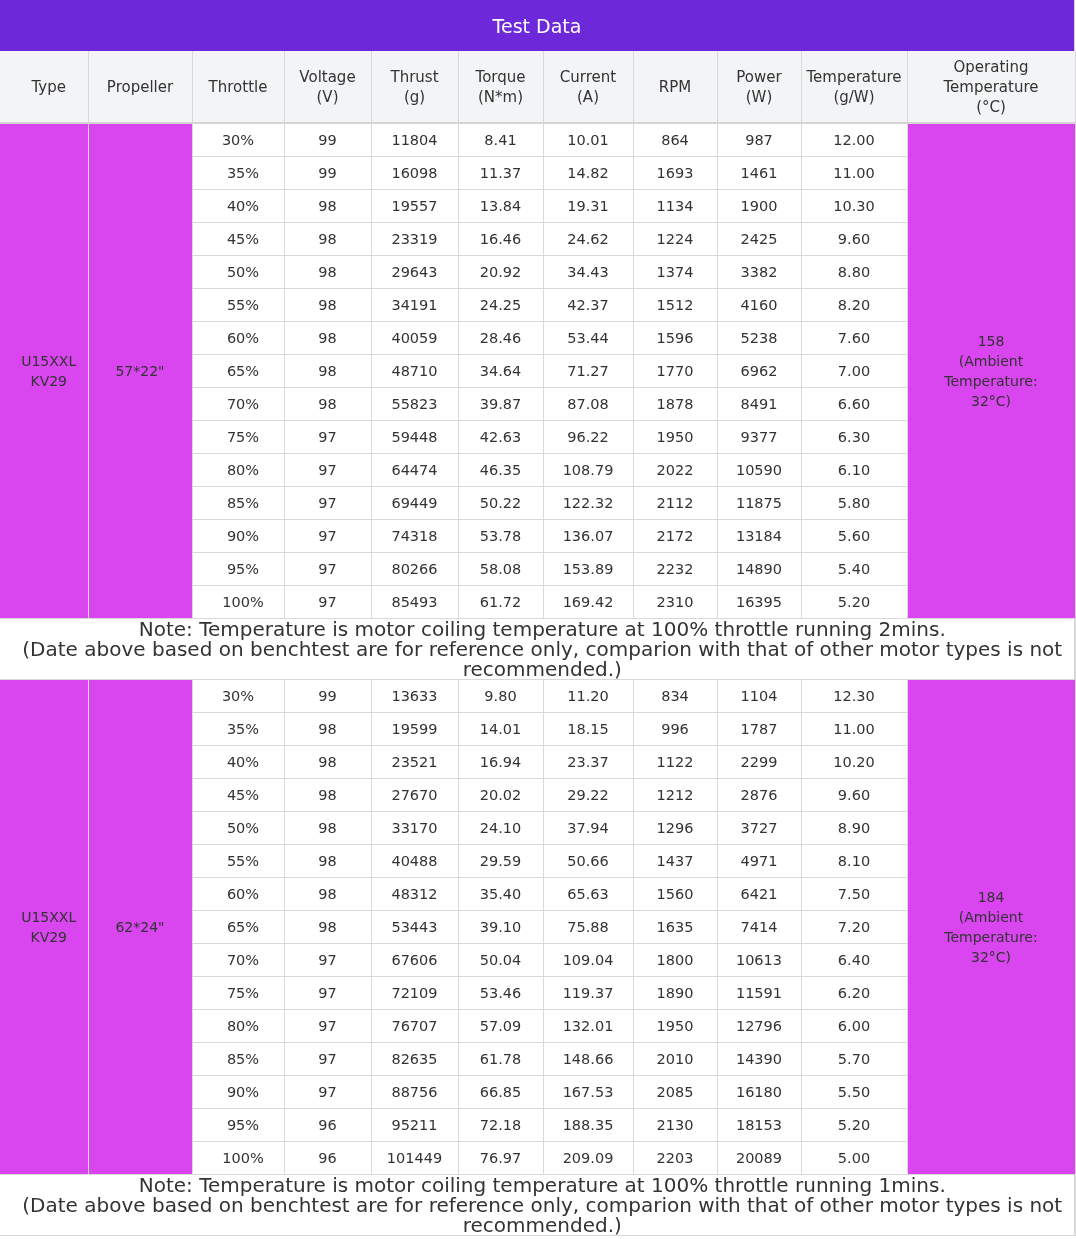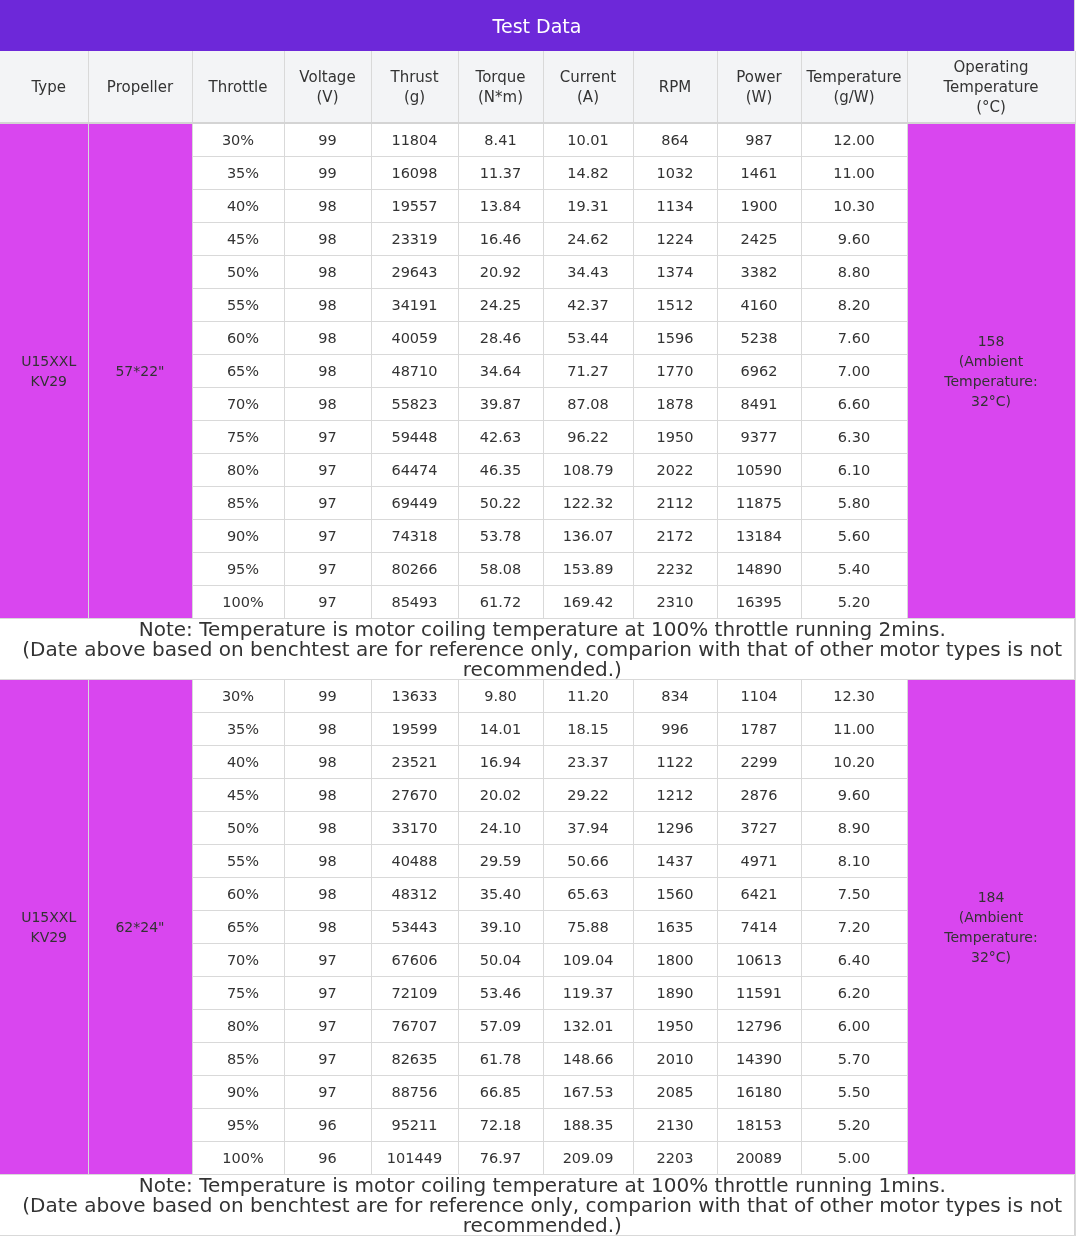--- a/index.html
+++ b/index.html
@@ -62,21 +62,21 @@
           <td>987</td>
           <td>12.00</td>
           <td class="merge" rowspan="15"><span>158</span><br><span>(Ambient</span><br><span>Temperature:</span><br><span>32°C)</span></td>
         </tr>
         <tr>
           <td>35%</td>
           <td>99</td>
           <td>16098</td>
           <td>11.37</td>
           <td>14.82</td>
-          <td>1032</td>
+          <td>1693</td>
           <td>1461</td>
           <td>11.00</td>
         </tr>
         <tr>
           <td>40%</td>
           <td>98</td>
           <td>19557</td>
           <td>13.84</td>
           <td>19.31</td>
           <td>1134</td>

